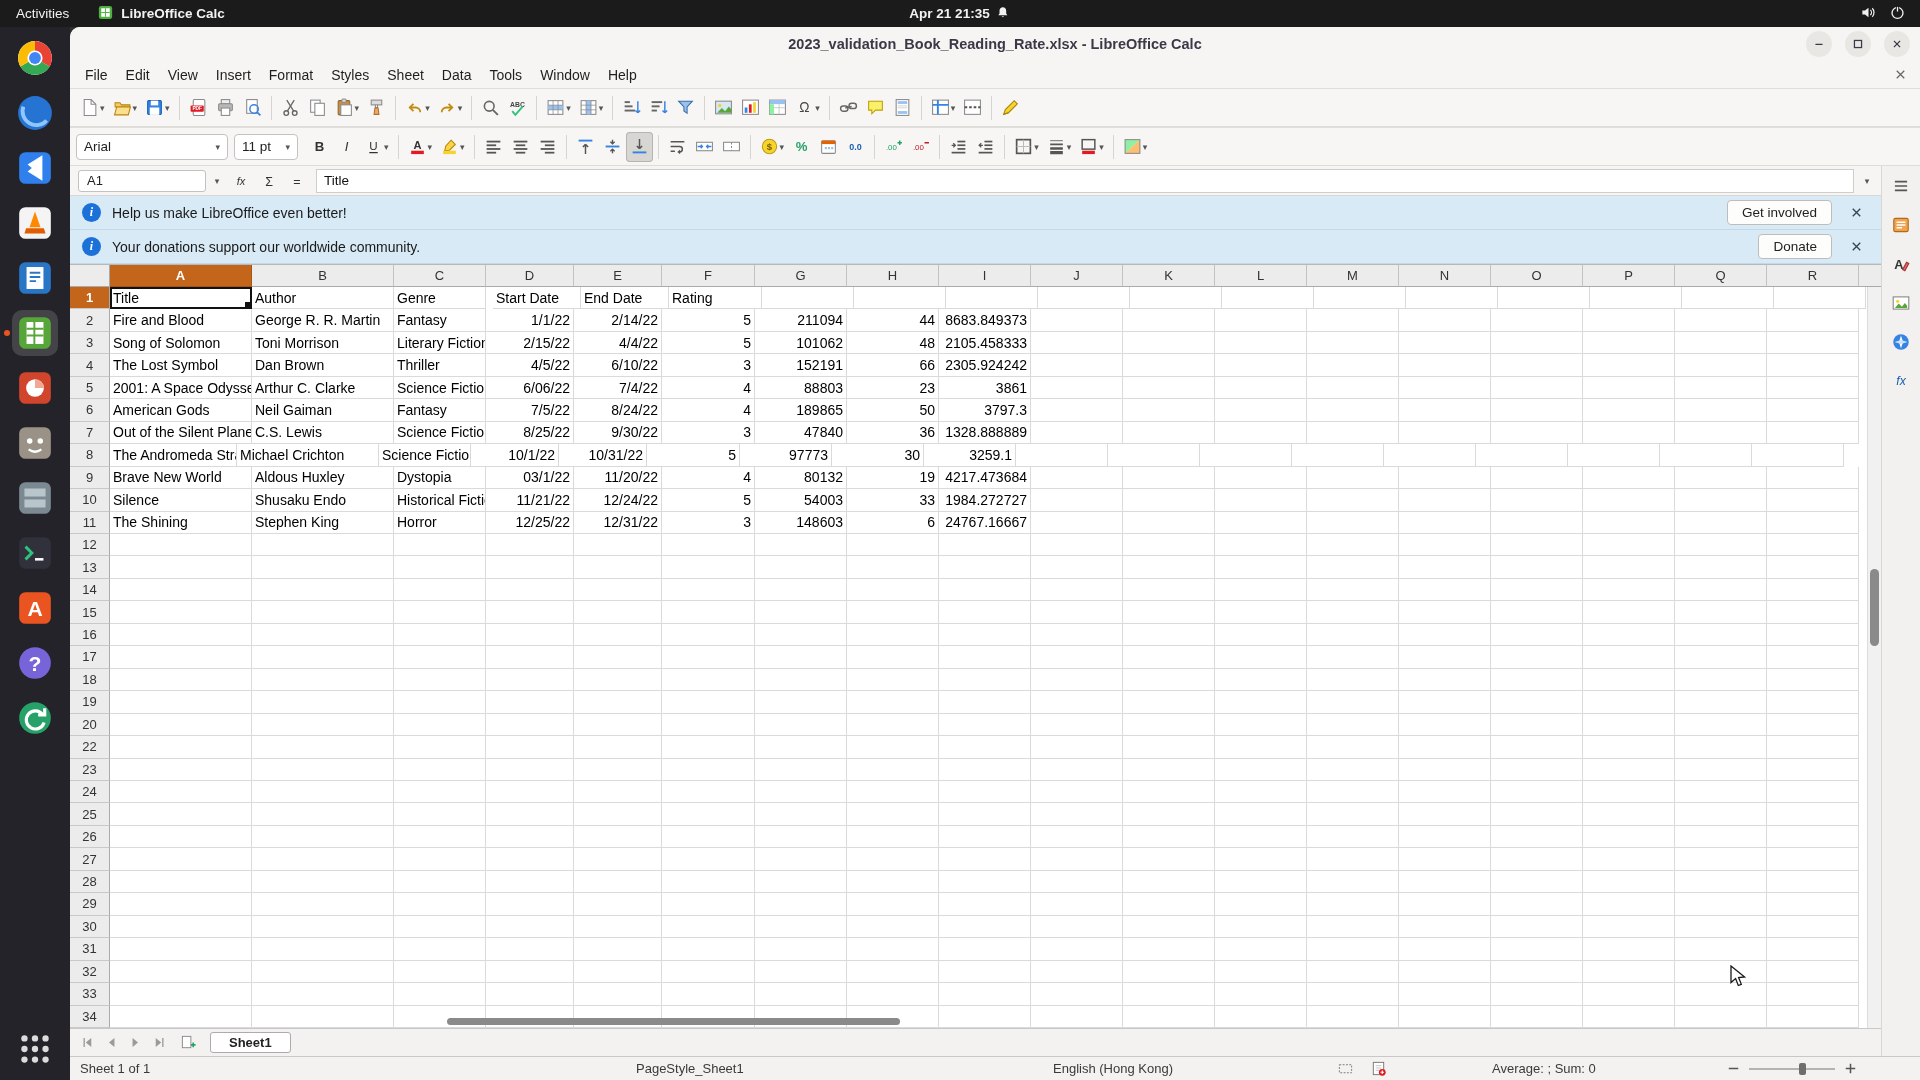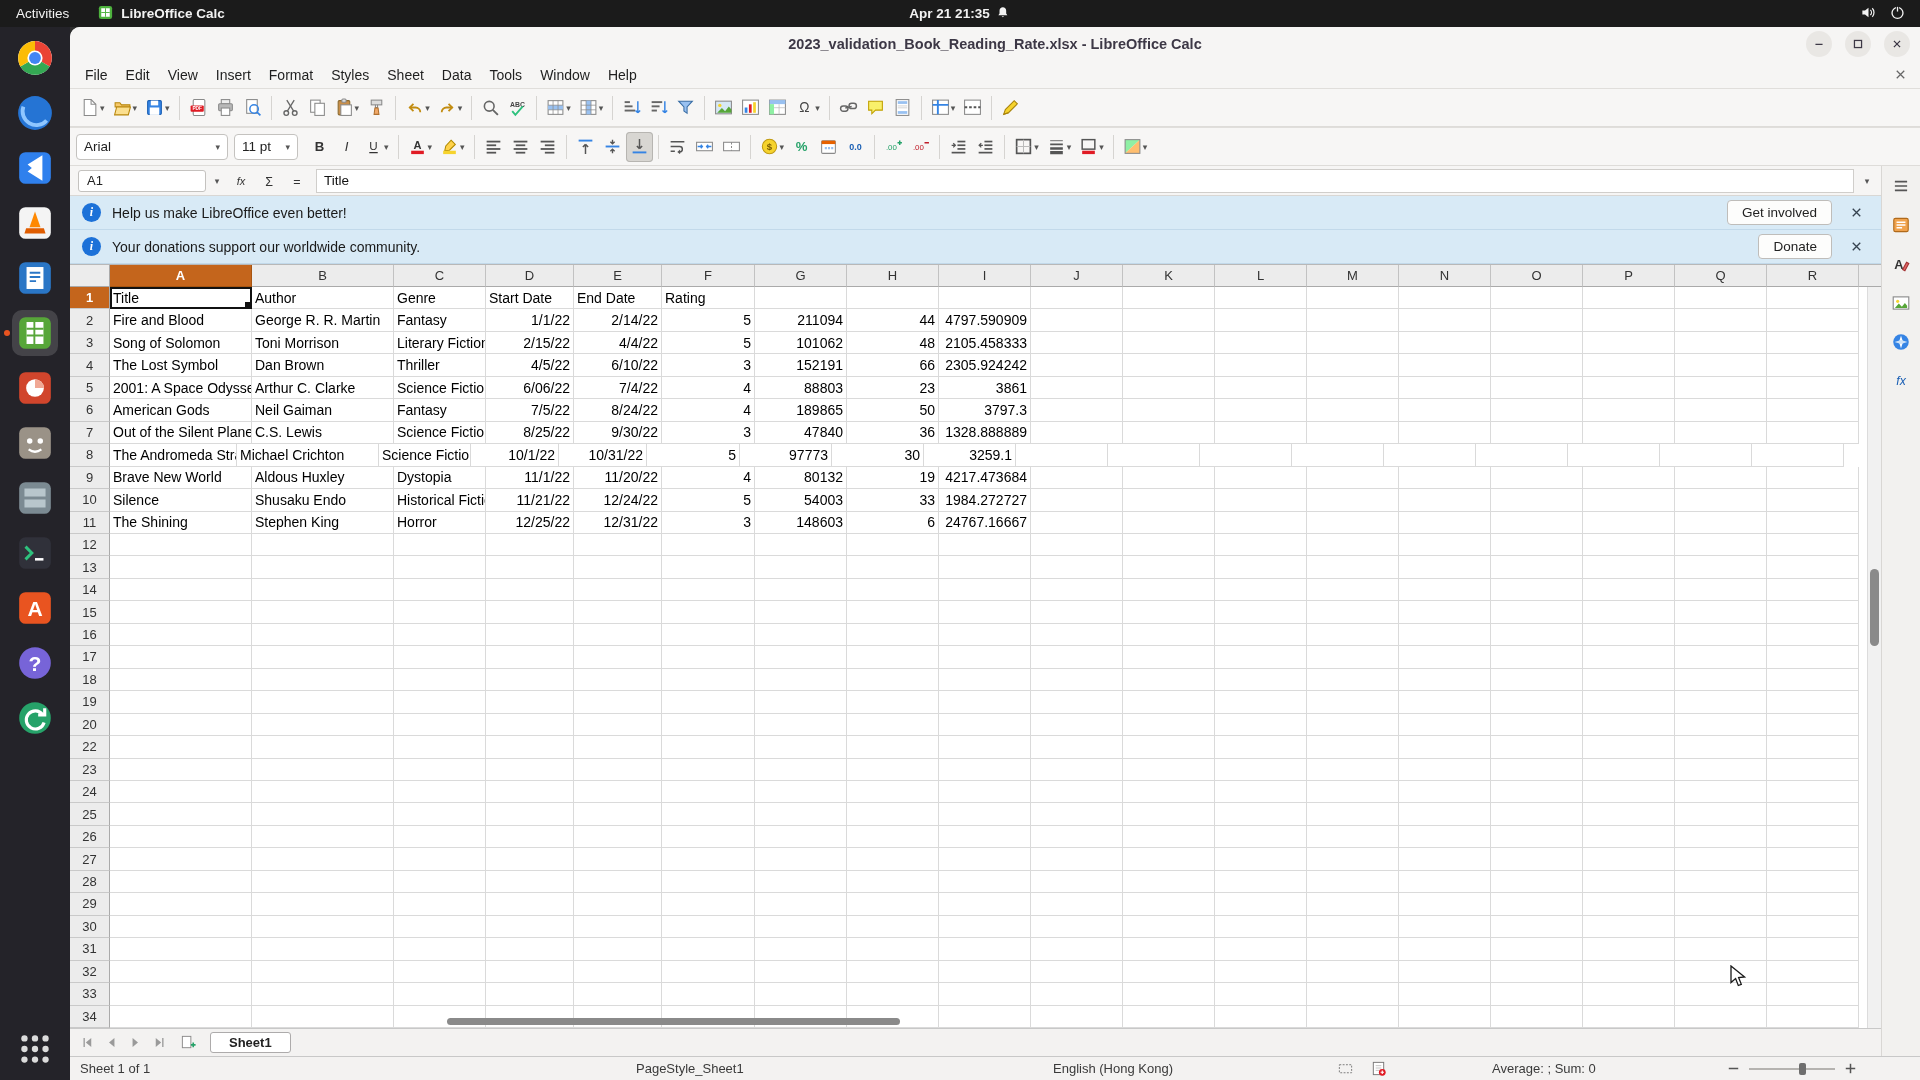--- a/index.html
+++ b/index.html
@@ -793,21 +793,21 @@
             <div class="gcol" style="width: 92px;">Q</div>
             <div class="gcol" style="width: 92px;">R</div>
             <div class="gfill"></div>
           </div>
         <div id="grows">
             <div class="grow">
               <div class="grhdr sel">1</div>
               <div class="gcell selcell" style="width: 142px;">Title<div class="fillhandle"></div></div>
               <div class="gcell" style="width: 142px;">Author</div>
               <div class="gcell" style="width: 92px;">Genre</div>
-              <div class="gcell" style="width: 88px;">Start Date</div>
+              <div class="gcell" style="width: 88px; margin-left: 7px;">Start Date</div>
               <div class="gcell" style="width: 88px;">End Date</div>
               <div class="gcell" style="width: 93px;">Rating</div>
               <div class="gcell" style="width: 92px;"></div>
               <div class="gcell" style="width: 92px;"></div>
               <div class="gcell" style="width: 92px;"></div>
               <div class="gcell" style="width: 92px;"></div>
               <div class="gcell" style="width: 92px;"></div>
               <div class="gcell" style="width: 92px;"></div>
               <div class="gcell" style="width: 92px;"></div>
               <div class="gcell" style="width: 92px;"></div>
@@ -820,21 +820,21 @@
             <div class="grow">
               <div class="grhdr">2</div>
               <div class="gcell" style="width: 142px;">Fire and Blood</div>
               <div class="gcell" style="width: 142px;">George R. R. Martin</div>
               <div class="gcell" style="width: 92px;">Fantasy</div>
               <div class="gcell r" style="width: 88px;">1/1/22</div>
               <div class="gcell r" style="width: 88px;">2/14/22</div>
               <div class="gcell r" style="width: 93px;">5</div>
               <div class="gcell r" style="width: 92px;">211094</div>
               <div class="gcell r" style="width: 92px;">44</div>
-              <div class="gcell r" style="width: 92px;">4797.590909</div>
+              <div class="gcell r" style="width: 92px;">8683.849373</div>
               <div class="gcell" style="width: 92px;"></div>
               <div class="gcell" style="width: 92px;"></div>
               <div class="gcell" style="width: 92px;"></div>
               <div class="gcell" style="width: 92px;"></div>
               <div class="gcell" style="width: 92px;"></div>
               <div class="gcell" style="width: 92px;"></div>
               <div class="gcell" style="width: 92px;"></div>
               <div class="gcell" style="width: 92px;"></div>
               <div class="gcell" style="width: 92px;"></div>
               <div class="rfill"></div>
@@ -969,21 +969,21 @@
               <div class="gcell" style="width: 92px;"></div>
               <div class="gcell" style="width: 92px;"></div>
               <div class="gcell" style="width: 92px;"></div>
               <div class="rfill"></div>
             </div>
             <div class="grow">
               <div class="grhdr">9</div>
               <div class="gcell" style="width: 142px;">Brave New World</div>
               <div class="gcell" style="width: 142px;">Aldous Huxley</div>
               <div class="gcell" style="width: 92px;">Dystopia</div>
-              <div class="gcell r" style="width: 88px;">11/1/22</div>
+              <div class="gcell r" style="width: 88px;">03/1/22</div>
               <div class="gcell r" style="width: 88px;">11/20/22</div>
               <div class="gcell r" style="width: 93px;">4</div>
               <div class="gcell r" style="width: 92px;">80132</div>
               <div class="gcell r" style="width: 92px;">19</div>
               <div class="gcell r" style="width: 92px;">4217.473684</div>
               <div class="gcell" style="width: 92px;"></div>
               <div class="gcell" style="width: 92px;"></div>
               <div class="gcell" style="width: 92px;"></div>
               <div class="gcell" style="width: 92px;"></div>
               <div class="gcell" style="width: 92px;"></div>

